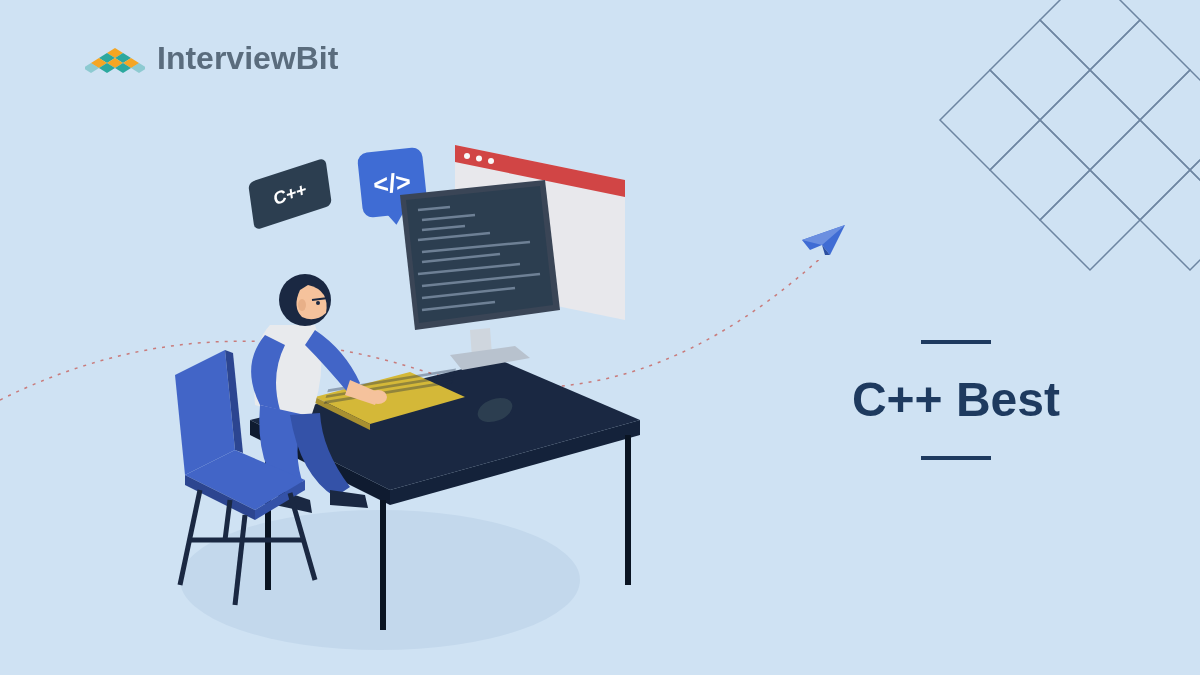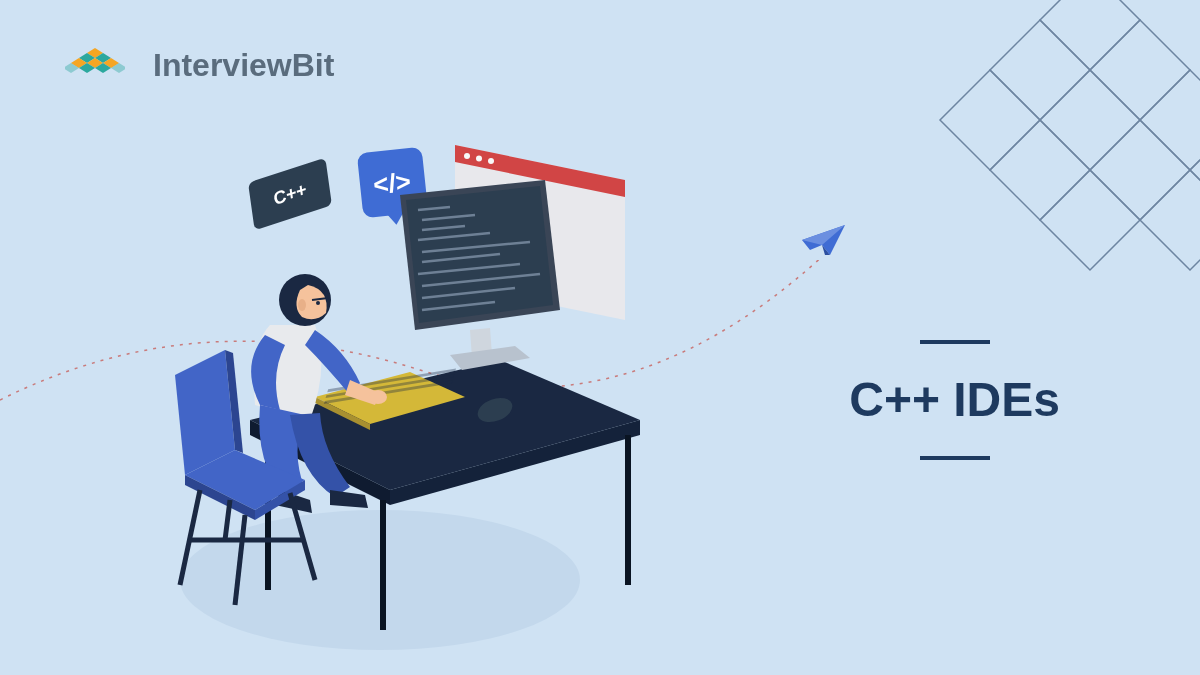--- a/index.html
+++ b/index.html
@@ -7,24 +7,24 @@
   width: 1200px;
   height: 675px;
   background: #cfe2f3;
   position: relative;
   overflow: hidden;
   font-family: -apple-system, BlinkMacSystemFont, 'Segoe UI', Arial, sans-serif;
 }
 .logo-container {
   position: absolute;
   top: 40px;
-  left: 65px;
+  left: 85px;
   display: flex;
-  align-items: center;
-  gap: 28px;
+  align-items: flex-start;
+  gap: 12px;
 }
 .logo-text {
   font-size: 32px;
   font-weight: 700;
   color: #5a6c7d;
 }
 .grid-pattern {
   position: absolute;
   top: -60px;
   right: -80px;
@@ -167,21 +167,21 @@
   <svg width="50" height="40" viewBox="0 0 50 40">
     <path d="M2,20 L45,5 L30,35 L22,25 L10,30 Z" fill="#3f6cd4"></path>
     <path d="M2,20 L45,5 L22,25 Z" fill="#6b8fe0"></path>
     <path d="M22,25 L25,35 L30,35 Z" fill="#2c4fa0"></path>
   </svg>
 </div>
 
 <div class="title-block">
   <div class="title-dash"></div>
   <div class="title-text">
-    <div>C++ IDEs</div>
+    <div>C++ Best</div>
   </div>
   <div class="title-dash"></div>
 </div>
 
 <div class="illustration">
   <div class="floor-shadow"></div>
 
   <div class="cpp-tag">
     <span>C++</span>
   </div>

